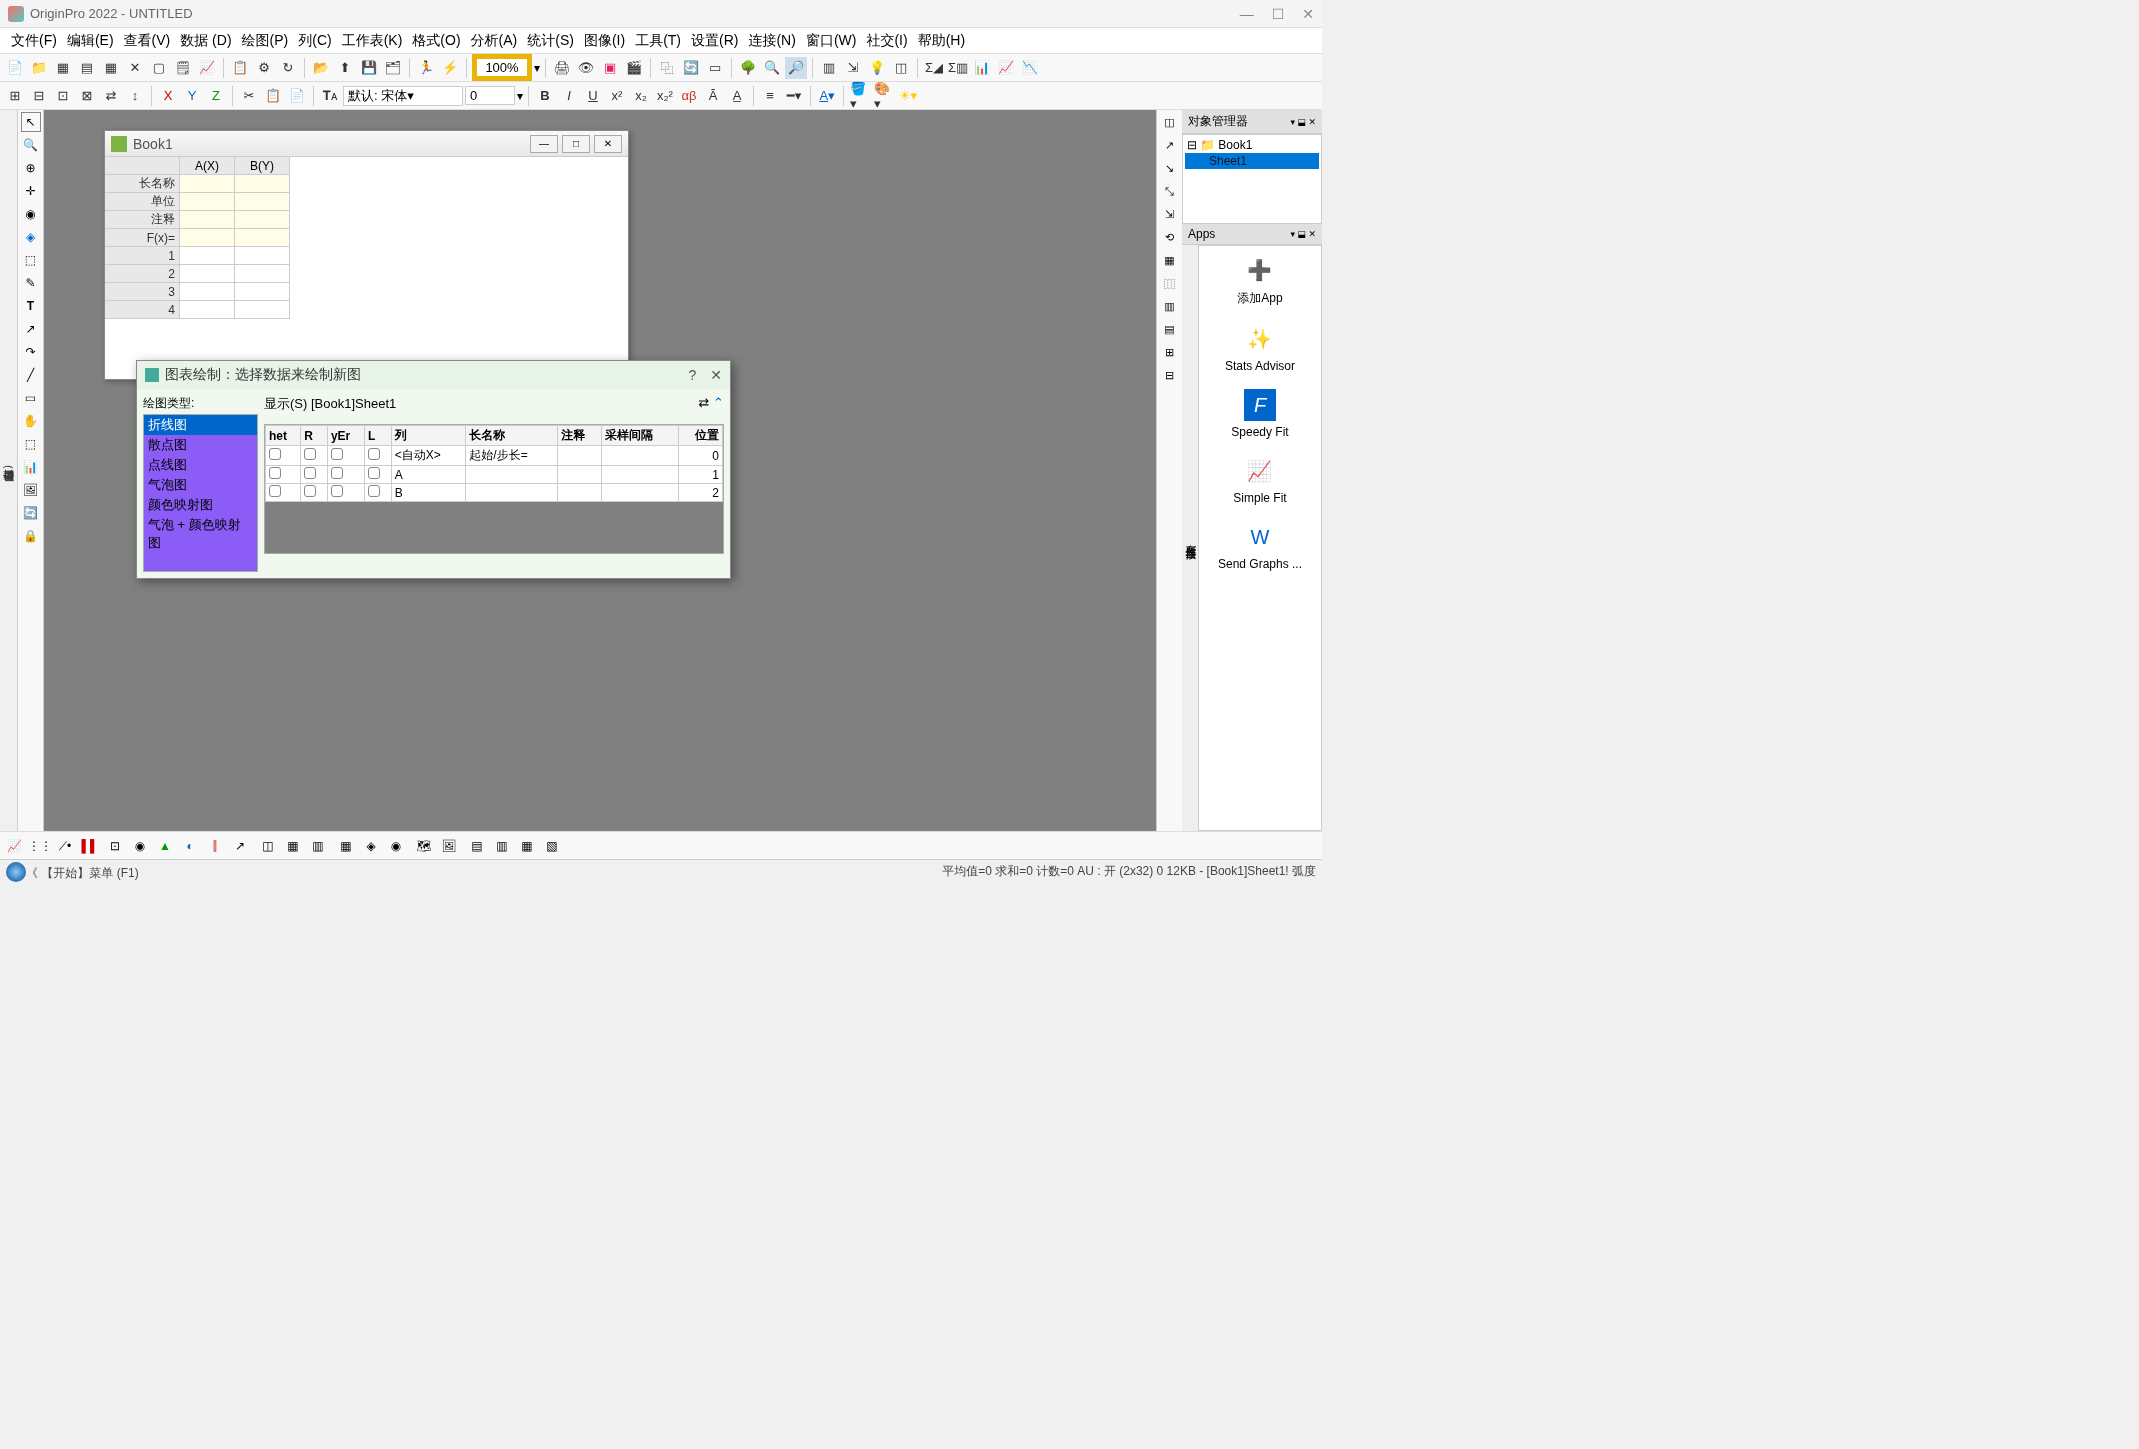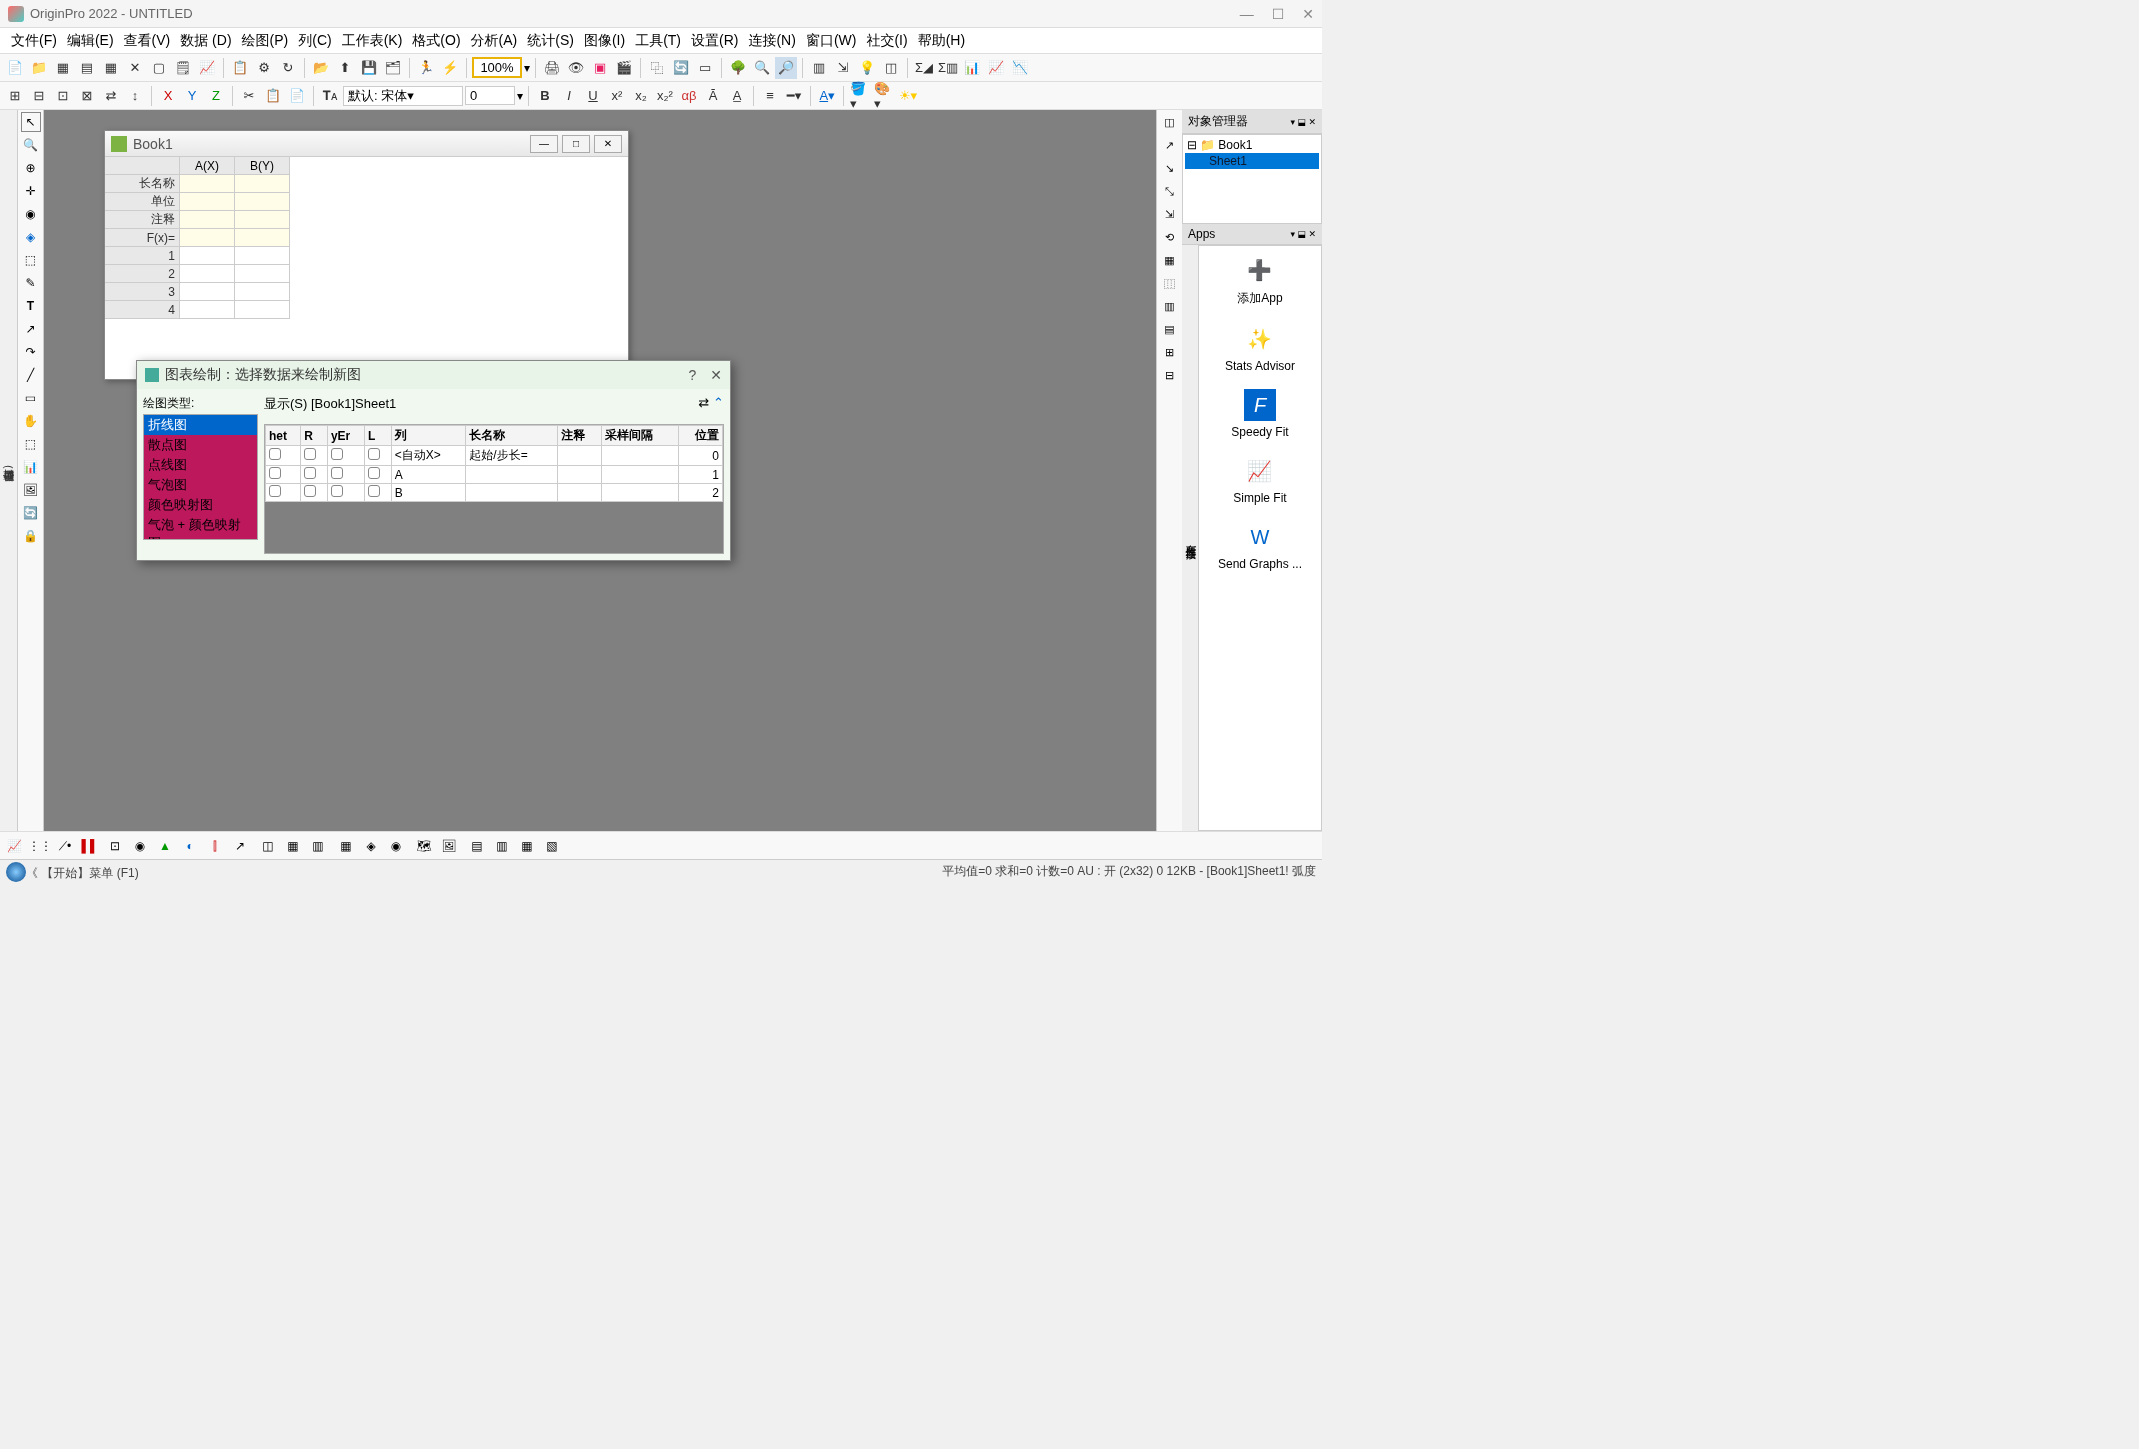--- a/index.html
+++ b/index.html
@@ -10,21 +10,21 @@
 .titlebar .title { color: #666; font-size: 13px; flex: 1; }
 .titlebar .winbtns { display: flex; gap: 18px; color: #888; font-size: 14px; }
 .titlebar .winbtns span { cursor: pointer; }
 
 .menubar { height: 26px; background: #fff; display: flex; align-items: center; padding: 0 6px; border-bottom: 1px solid #ddd; font-size: 14px; }
 .menubar span { padding: 2px 5px; cursor: pointer; }
 
 .toolbar { height: 28px; background: #f8f8f8; display: flex; align-items: center; padding: 0 4px; border-bottom: 1px solid #ddd; gap: 2px; }
 .toolbar .tb { width: 22px; height: 22px; display: flex; align-items: center; justify-content: center; cursor: pointer; font-size: 13px; border: 1px solid transparent; color: #333; }
 .toolbar .sep { width: 1px; height: 20px; background: #ccc; margin: 0 3px; }
-.toolbar .zoom { border: 2px solid #eab308; padding: 1px 4px; font-size: 13px; background: #fff; width: 50px; text-align: center; }
+.toolbar .zoom { border: 5px solid #eab308; padding: 1px 4px; font-size: 13px; background: #fff; width: 60px; text-align: center; }
 .toolbar .fontsel { border: 1px solid #ccc; padding: 1px 4px; font-size: 13px; background: #fff; width: 120px; height: 20px; display: flex; align-items: center; }
 .toolbar .sizesel { border: 1px solid #ccc; padding: 1px 4px; font-size: 13px; background: #fff; width: 50px; }
 
 .mainarea { display: flex; height: calc(100% - 28px - 26px - 28px - 28px - 28px - 24px); }
 .leftpanel { width: 18px; background: #f0f0f0; border-right: 1px solid #ccc; display: flex; flex-direction: column; align-items: center; writing-mode: vertical-rl; font-size: 11px; padding: 4px 0; }
 .leftpanel .tab { padding: 4px 1px; cursor: pointer; color: #333; }
 
 .lefttools { width: 26px; background: #f8f8f8; border-right: 1px solid #ccc; display: flex; flex-direction: column; align-items: center; padding: 2px 0; gap: 3px; }
 .lefttools .tb { width: 20px; height: 20px; display: flex; align-items: center; justify-content: center; cursor: pointer; font-size: 12px; }
 
@@ -60,21 +60,21 @@
 
 
 .dialog { position: absolute; left: 92px; top: 250px; width: 595px; background: #f0f8f0; border: 1px solid #888; box-shadow: 3px 3px 10px rgba(0,0,0,0.4); }
 .dialog .dhead { height: 28px; display: flex; align-items: center; padding: 0 8px; font-size: 14px; background: #e8f4e8; }
 .dialog .dhead .dicon { width: 14px; height: 14px; background: #4a9; margin-right: 6px; }
 .dialog .dhead .dtitle { flex: 1; color: #333; }
 .dialog .dhead .dbtns { display: flex; gap: 14px; color: #555; cursor: pointer; font-size: 14px; }
 .dialog .dbody { display: flex; padding: 6px; gap: 6px; }
 .dialog .dleft { width: 115px; }
 .dialog .dleft .dllabel { font-size: 12px; margin-bottom: 2px; }
-.dialog .dleft .dlist { border: 1px solid #aaa; background: #be185d; height: 126px; overflow-y: auto; font-size: 13px; }
+.dialog .dleft .dlist { border: 1px solid #aaa; background: #8b5cf6; height: 158px; overflow-y: auto; font-size: 13px; }
 .dialog .dleft .dlist div { padding: 1px 4px; cursor: pointer; }
 .dialog .dleft .dlist div.sel { background: #0066cc; color: #fff; }
 .dialog .dright { flex: 1; }
 .dialog .dright .drlabel { font-size: 13px; margin-bottom: 11px; display: flex; }
 .dialog .dright .drlabel .drbtns { margin-left: auto; display: flex; gap: 4px; }
 .dialog .dright .dtable { border: 1px solid #aaa; background: #808080; height: 130px; font-size: 12px; }
 .dialog .dright .dtable table { width: 100%; border-collapse: collapse; background: #fff; }
 .dialog .dright .dtable th, .dialog .dright .dtable td { border: 1px solid #ccc; padding: 1px 3px; font-weight: normal; text-align: left; font-size: 12px; height: 18px; }
 .dialog .dright .dtable th { background: #f4f4f4; font-weight: bold; }
 .dialog .dright .dtable .chk { width: 12px; height: 12px; border: 1px solid #888; border-radius: 3px; display: inline-block; }

